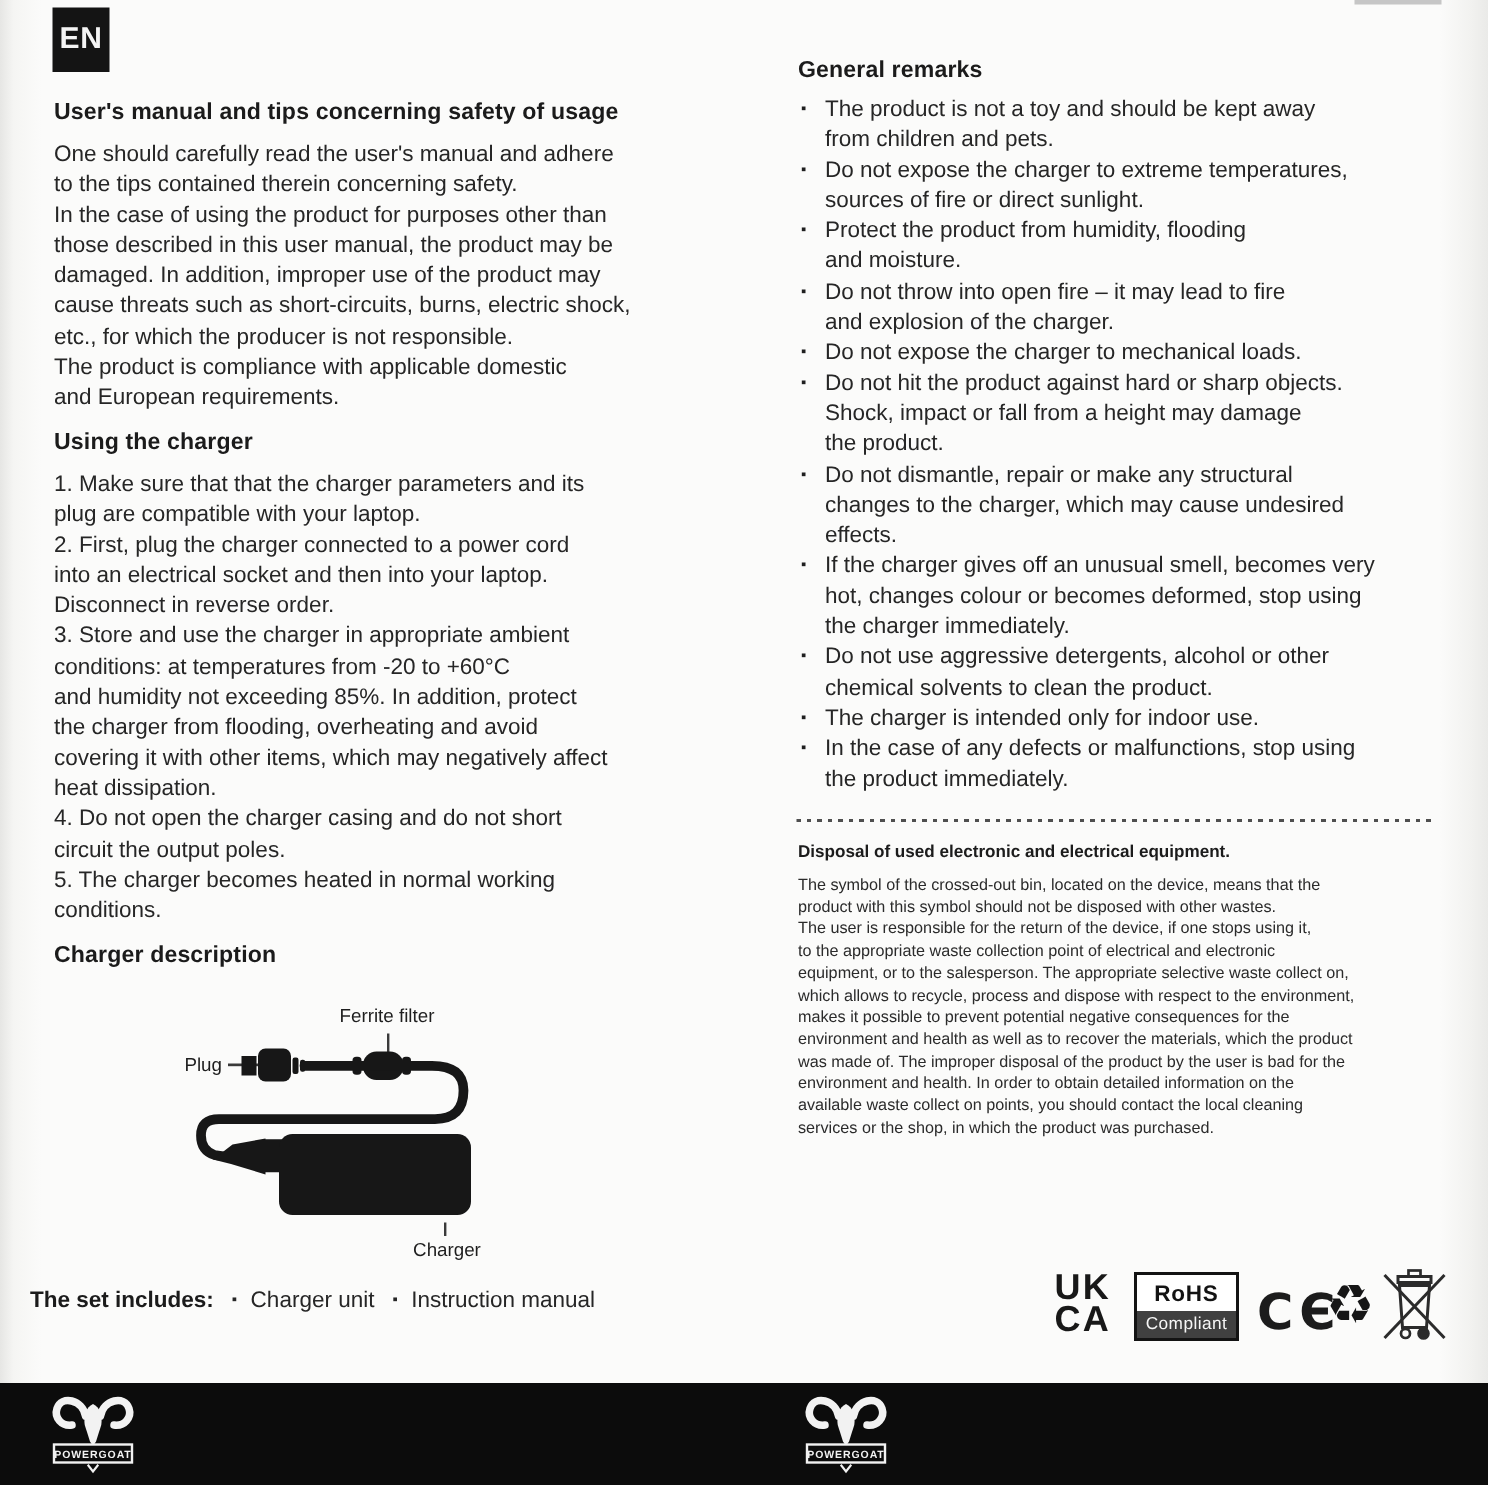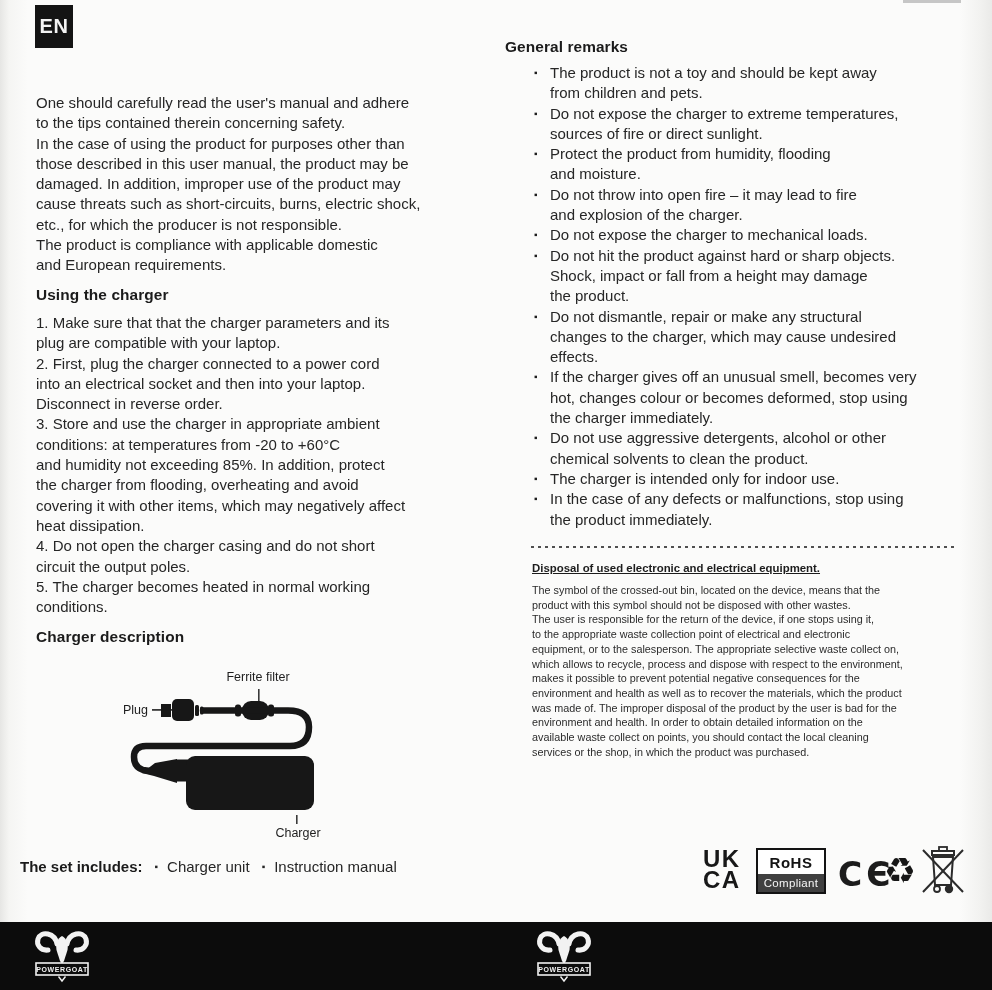--- a/index.html
+++ b/index.html
@@ -41,20 +41,21 @@
 </style>
 </head>
 <body>
 
 <div class="page">
 
   <div class="abs scan-sliver"></div>
 
   <div class="abs en-badge">EN</div>
 
+  <div class="abs h1" style="left:36px;top:66px;width:455px;">User's manual and tips concerning safety of usage</div>
 
   <div class="abs body-text" style="left:36px;top:93px;width:455px;">One should carefully read the user's manual and adhere
 to the tips contained therein concerning safety.
 In the case of using the product for purposes other than
 those described in this user manual, the product may be
 damaged. In addition, improper use of the product may
 cause threats such as short-circuits, burns, electric shock,
 etc., for which the producer is not responsible.
 The product is compliance with applicable domestic
 and European requirements.</div>
@@ -115,21 +116,21 @@
   </div>
 
   <div class="abs set-line" style="left:20px;top:858px;width:460px;">
     <span class="lbl">The set includes:</span>
     <span class="dot">▪</span>
     <span>Charger unit</span>
     <span class="dot">▪</span>
     <span>Instruction manual</span>
   </div>
 
-  <div class="abs h1" style="left:505px;top:38px;">General remarks</div>
+  <div class="abs h1" style="left:532px;top:38px;">General remarks</div>
 
   <ul class="abs blist" style="left:534px;top:63px;width:432px;">
     <li>
       <span class="blt">▪</span>
       <span class="btxt">The product is not a toy and should be kept away
 from children and pets.</span>
       </li>
     <li>
       <span class="blt">▪</span>
       <span class="btxt">Do not expose the charger to extreme temperatures,
@@ -178,21 +179,21 @@
       </li>
     <li>
       <span class="blt">▪</span>
       <span class="btxt">In the case of any defects or malfunctions, stop using
 the product immediately.</span>
       </li>
   </ul>
 
   <div class="abs dashes" style="left:531px;top:546px;width:426px;"></div>
 
-  <div class="abs small-h" style="left:532px;top:562px;width:450px;text-decoration:underline;">Disposal of used electronic and electrical equipment.</div>
+  <div class="abs small-h" style="left:532px;top:562px;width:450px;">Disposal of used electronic and electrical equipment.</div>
 
   <div class="abs small-text" style="left:532px;top:583px;width:452px;">The symbol of the crossed-out bin, located on the device, means that the
 product with this symbol should not be disposed with other wastes.
 The user is responsible for the return of the device, if one stops using it,
 to the appropriate waste collection point of electrical and electronic
 equipment, or to the salesperson. The appropriate selective waste collect on,
 which allows to recycle, process and dispose with respect to the environment,
 makes it possible to prevent potential negative consequences for the
 environment and health as well as to recover the materials, which the product
 was made of. The improper disposal of the product by the user is bad for the

